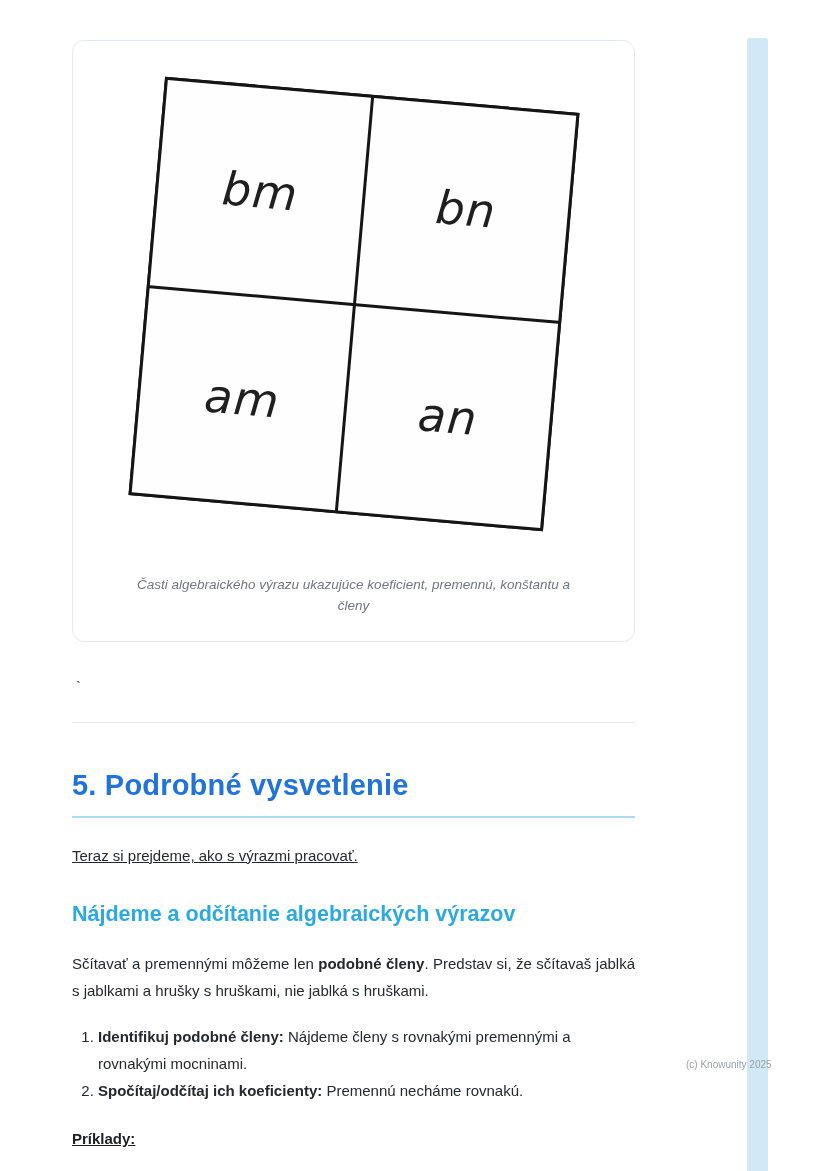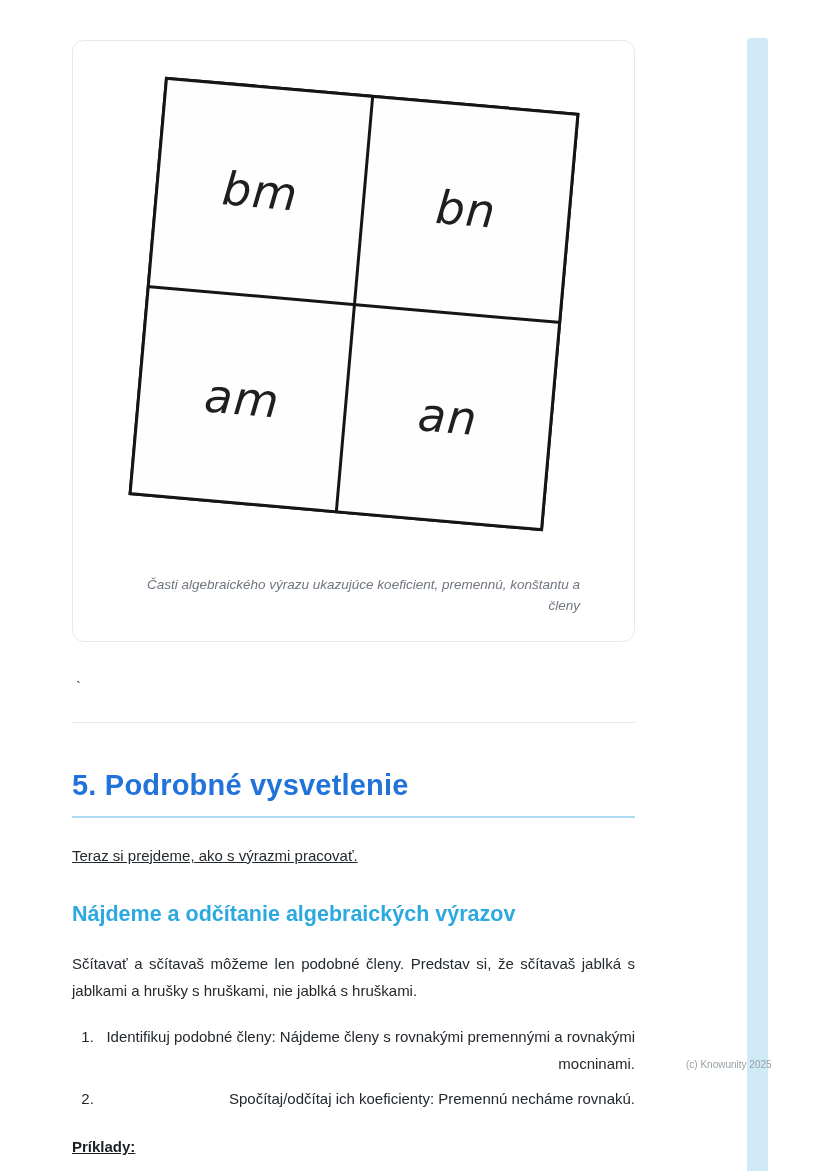--- a/index.html
+++ b/index.html
@@ -24,38 +24,38 @@
     border:3px solid #151515; background:#151515;
     display:grid; grid-template-columns:1fr 1fr; grid-template-rows:1fr 1fr; gap:3px;
   }
   .cell {
     background:#fefefe; display:flex; align-items:center; justify-content:center;
     font-family:"DejaVu Sans", sans-serif; font-style:italic;
     font-size:46px; color:#1f1f1f; letter-spacing:1px;
   }
   figure { margin:0; }
   figcaption {
-    margin:26px auto 0 auto; padding:0 36px; text-align:right;
+    margin:26px auto 0 auto; padding:0 36px; text-align:center;
     font-style:italic; font-size:13.5px; line-height:1.55; color:#6f7680;
   }
 
   .stray { margin:36px 0 0 4px; height:18px; font-size:15px; color:#333; }
   hr.divider { border:none; border-top:1px solid #e7e9ec; margin:26px 0 0 0; }
 
   h2.sec-heading {
     margin:46px 0 0 0; padding-bottom:14px; border-bottom:2px solid #abdcf3;
     font-size:29px; font-weight:700; color:#2273d9; letter-spacing:.2px;
   }
   p.intro { margin:26px 0 0 0; font-size:15px; line-height:1.6; color:#24292e;text-decoration:underline; }
   h3.sub-heading { margin:34px 0 0 0; font-size:21.5px; font-weight:700; color:#2ba9e0; }
   p.body-par { margin:24px 0 0 0; font-size:15px; line-height:1.78; color:#24292e; text-align:justify; }
-  ol.steps { margin:20px 0 0 0; padding-left:26px; font-size:15px; line-height:1.78; color:#24292e;text-align:right; }
-  ol.steps li + li { margin-top:8px; }
+  ol.steps { margin:20px 0 0 0; padding-left:26px; font-size:15px; line-height:1.78; color:#24292e; }
+  ol.steps li + li { }
   p.examples { margin:26px 0 0 0; font-size:15px; font-weight:bold; color:#1c2024;text-decoration:underline; }
-  strong { font-weight:normal; }
+  strong { font-weight:bold; }
 
   .right-strip {
     position:absolute; left:747px; top:38px; width:21px; height:1133px;
     background:#cfe9f6; border-radius:3px 3px 0 0; z-index:1;
   }
   .watermark {
     position:absolute; left:686px; top:1059px; z-index:2;
     font-size:10px; color:#98a1a8; white-space:nowrap;
   }
 </style>
@@ -82,21 +82,21 @@
     <div class="stray">`</div>
 
     <hr class="divider">
 
     <h2 class="sec-heading">5. Podrobné vysvetlenie</h2>
 
     <p class="intro">Teraz si prejdeme, ako s výrazmi pracovať.</p>
 
     <h3 class="sub-heading">Nájdeme a odčítanie algebraických výrazov</h3>
 
-    <p class="body-par"><span>Sčítavať a sčítavaš môžeme len </span><strong>podobné členy</strong><span>. Predstav si, že sčítavaš jablká s jablkami a hrušky s hruškami, nie jablká s hruškami.</span></p>
+    <p class="body-par"><span>Sčítavať a premennými môžeme len </span><strong>podobné členy</strong><span>. Predstav si, že sčítavaš jablká s jablkami a hrušky s hruškami, nie jablká s hruškami.</span></p>
 
     <ol class="steps">
       <li><strong>Identifikuj podobné členy:</strong><span> Nájdeme členy s rovnakými premennými a rovnakými mocninami.</span></li>
       <li><strong>Spočítaj/odčítaj ich koeficienty:</strong><span> Premennú necháme rovnakú.</span></li>
     </ol>
 
     <p class="examples">Príklady:</p>
 
   </div>
 

